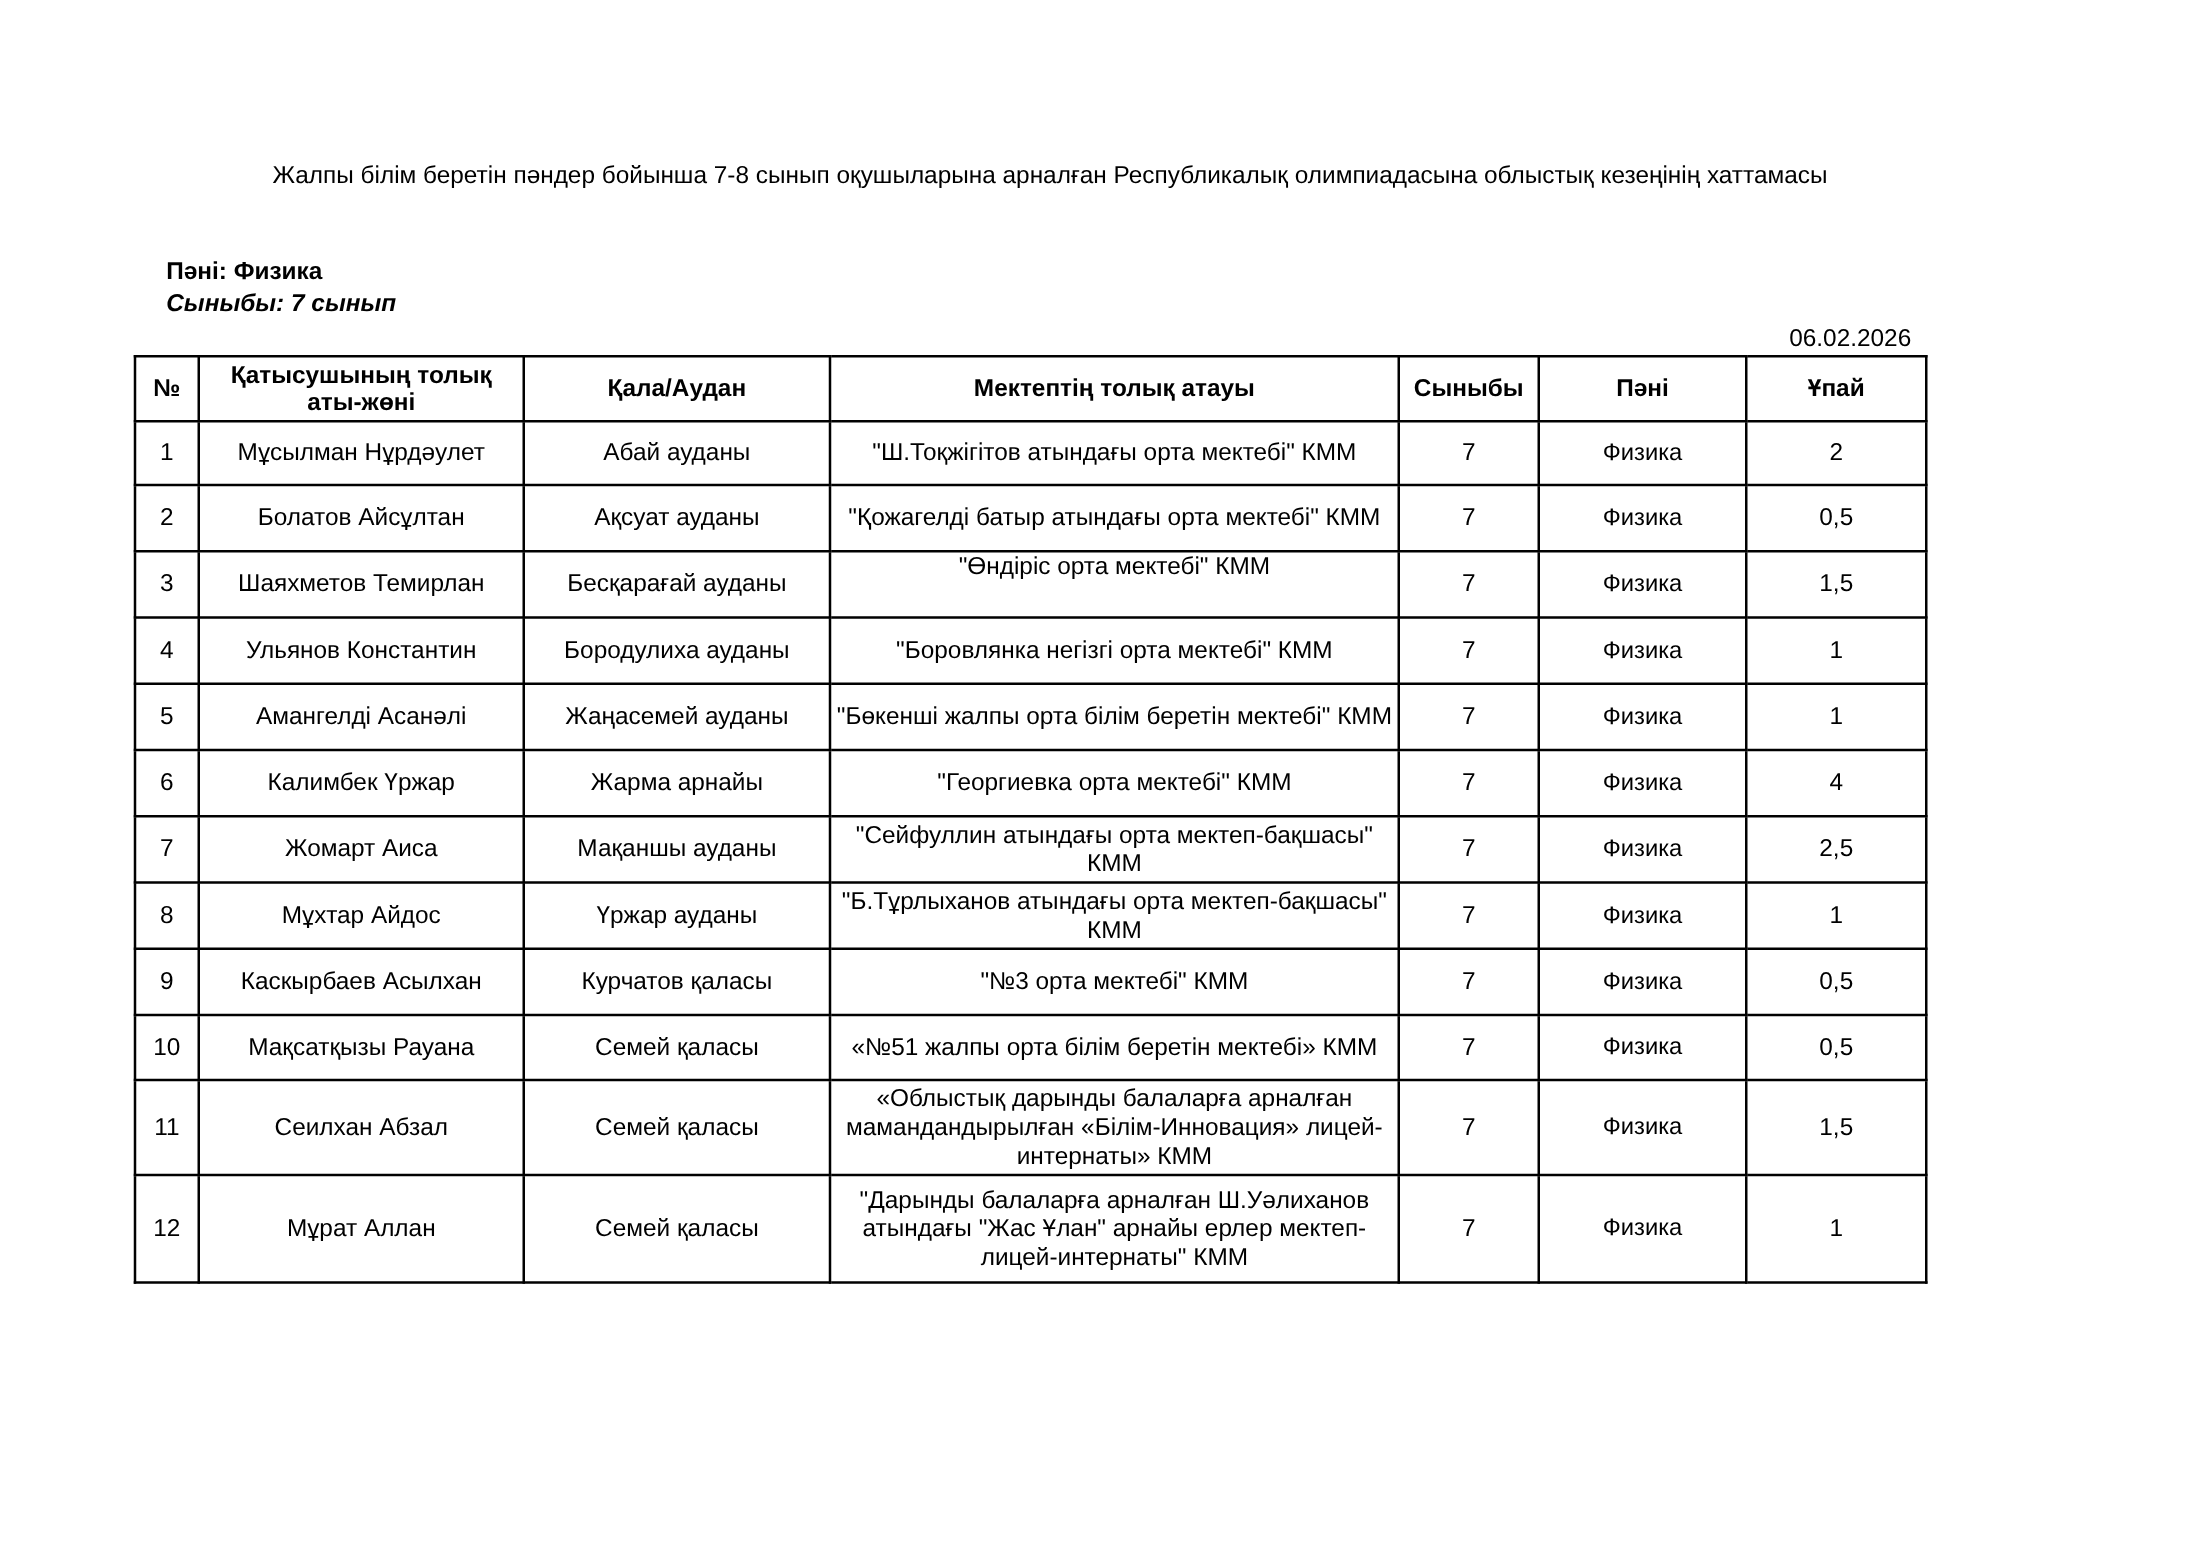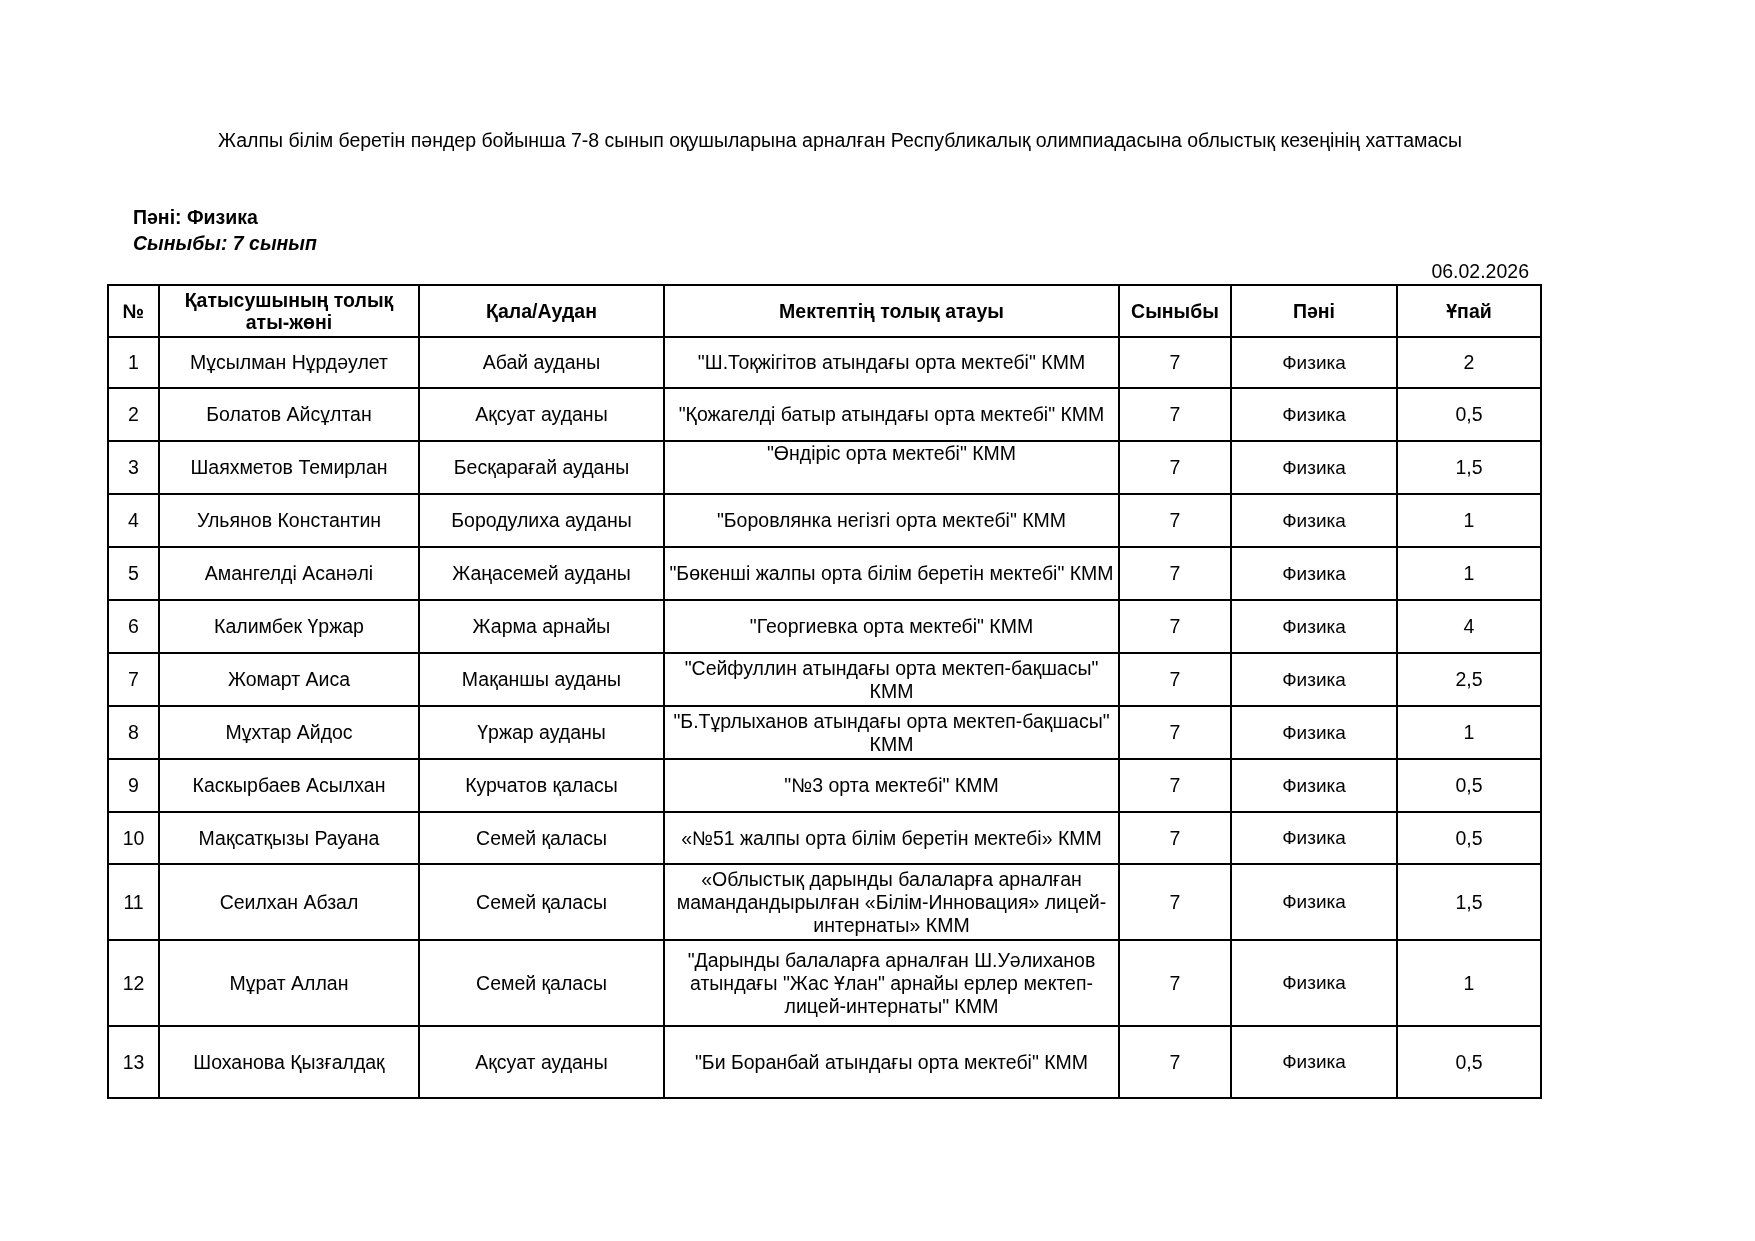--- a/index.html
+++ b/index.html
@@ -151,23 +151,14 @@
       </tr>
       <tr style="height: 86px;">
         <td class="c">12</td>
         <td class="l">Мұрат Аллан</td>
         <td class="l">Семей қаласы</td>
         <td class="l school"> "Дарынды балаларға арналған Ш.Уәлиханов атындағы "Жас Ұлан" арнайы ерлер мектеп-лицей-интернаты" КММ</td>
         <td class="c">7</td>
         <td class="c subj">Физика</td>
         <td class="c">1</td>
       </tr>
-      <tr style="height: 72px;">
-        <td class="c">13</td>
-        <td class="l">Шоханова Қызғалдақ</td>
-        <td class="l">Ақсуат ауданы</td>
-        <td class="l school" style="vertical-align: middle;">"Би Боранбай атындағы орта мектебі" КММ</td>
-        <td class="c">7</td>
-        <td class="c subj">Физика</td>
-        <td class="c">0,5</td>
-      </tr>
     </tbody>
 </table>
 
 </body></html>

